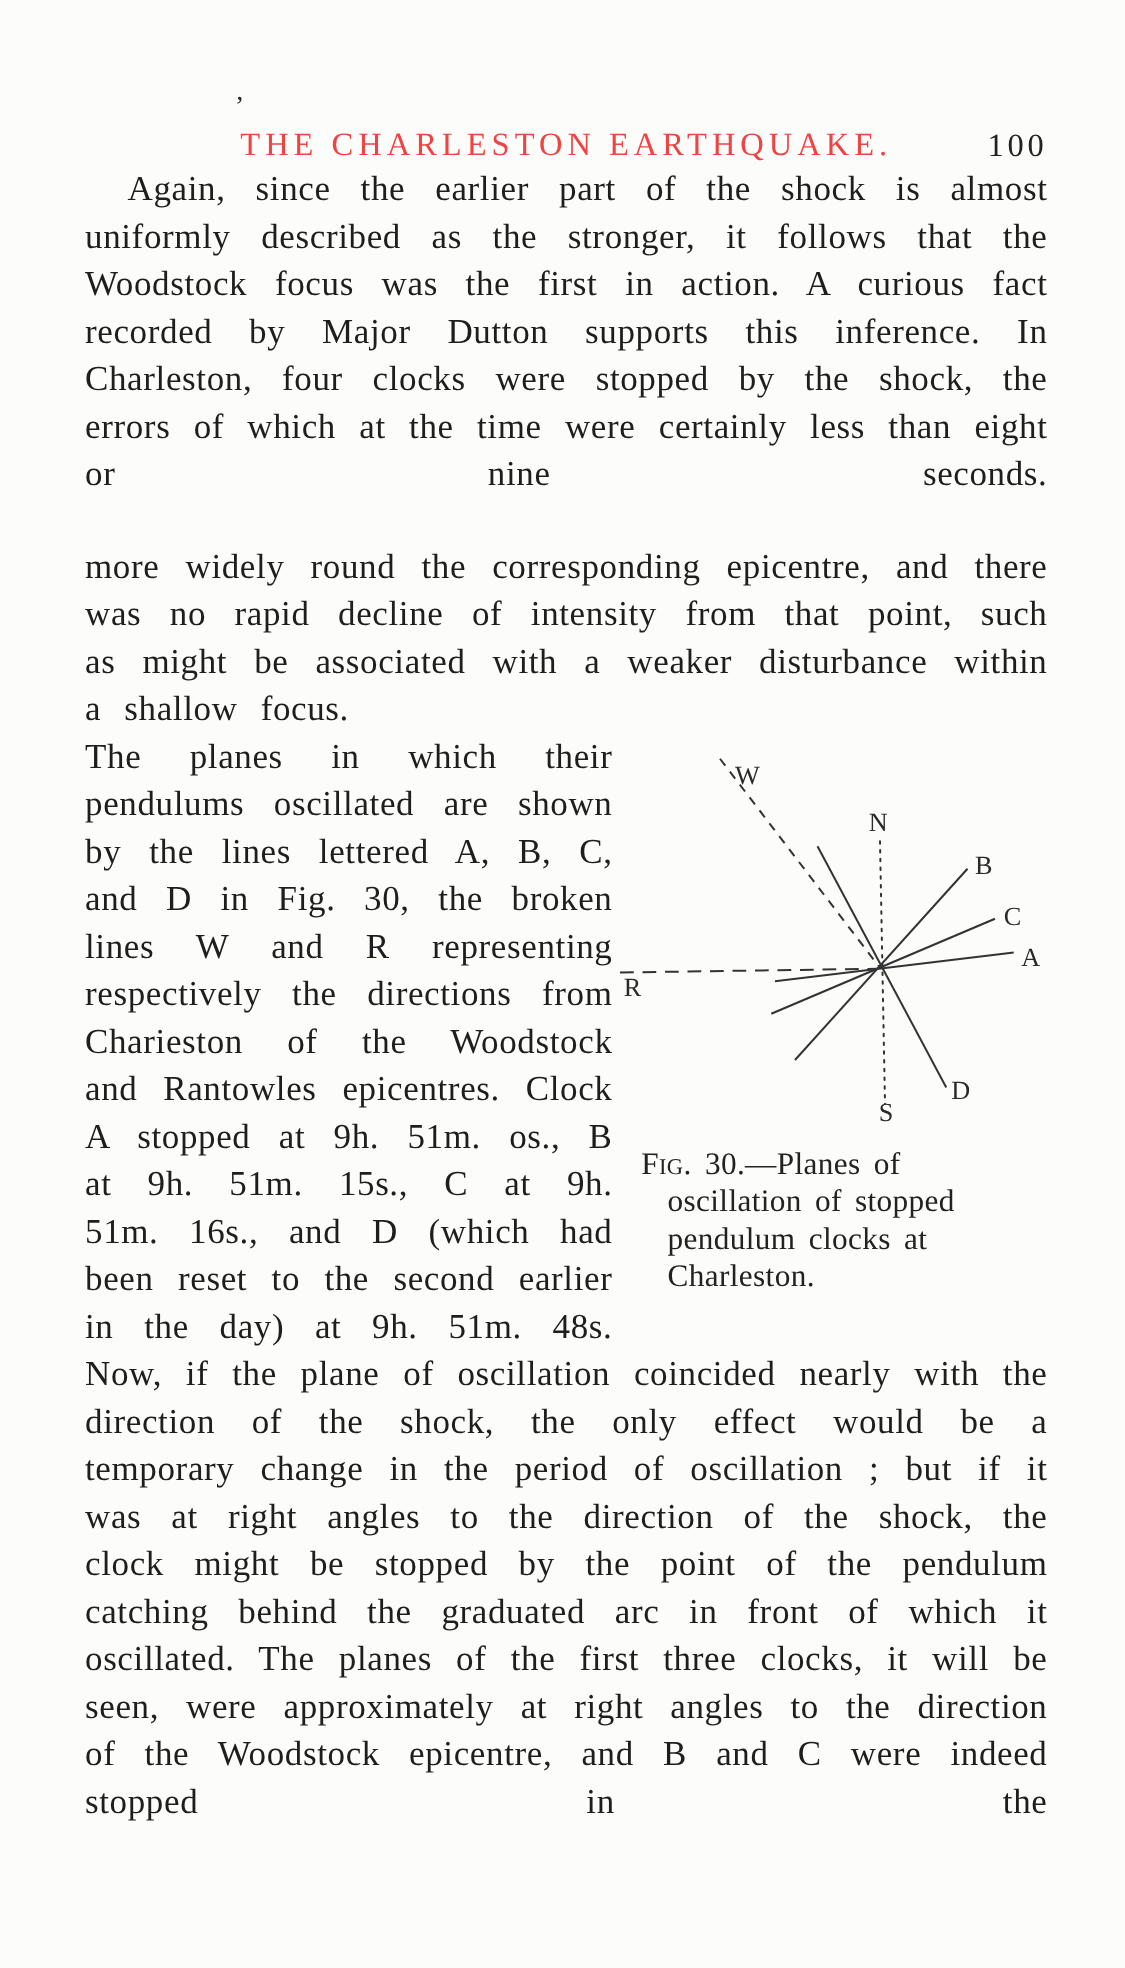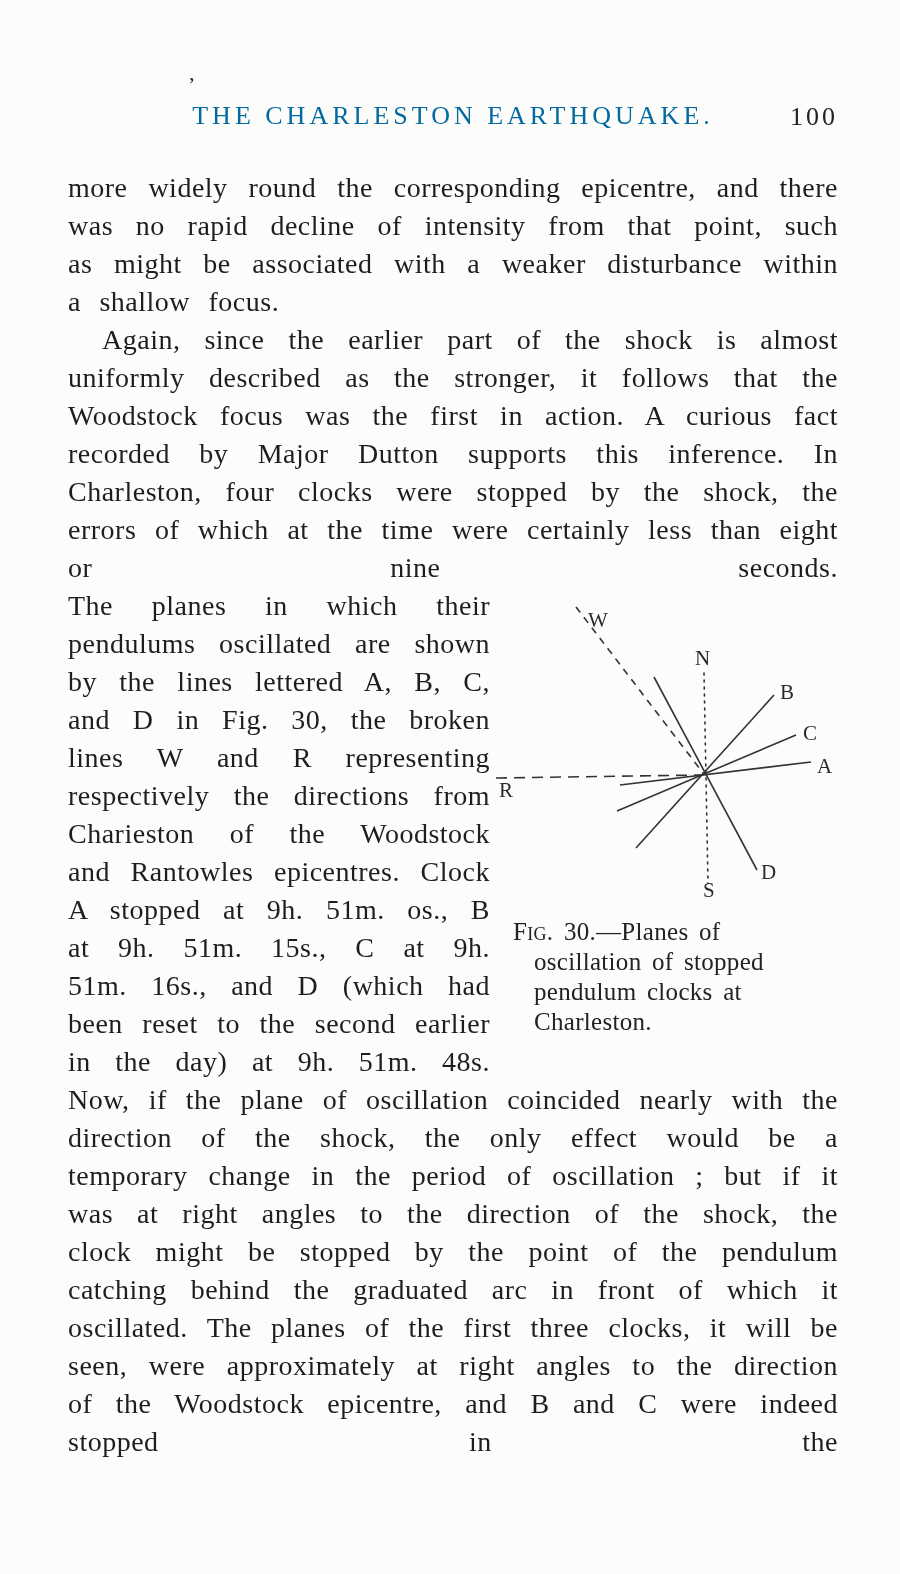--- a/index.html
+++ b/index.html
@@ -26,21 +26,21 @@
 
   .page-header {
     position: relative;
     margin-top: 101px;
     height: 32px;
   }
   .page-header .title {
     text-align: center;
     font-size: 26px;
     letter-spacing: 4px;
-    color: #0369a1;
+    color: #ef4444;
   }
   .page-header .page-num {
     position: absolute;
     right: 0;
     top: 1px;
     font-size: 26px;
     letter-spacing: 3px;
     color: #222;
   }
 
@@ -90,23 +90,23 @@
 
   <span class="print-speck">’</span>
 
   <div class="content">
 
     <div class="page-header">
       <div class="title">THE CHARLESTON EARTHQUAKE.</div>
       <div class="page-num">100</div>
     </div>
 
+    <p class="body-text par-indent">Again, since the earlier part of the shock is almost uniformly described as the stronger, it follows that the Woodstock focus was the first in action. A curious fact recorded by Major Dutton supports this inference. In Charleston, four clocks were stopped by the shock, the errors of which at the time were certainly less than eight or nine seconds.</p>
+
     <p class="body-text par-first">more widely round the corresponding epicentre, and there was no rapid decline of intensity from that point, such as might be associated with a weaker disturbance within a shallow focus.</p>
-
-    <p class="body-text par-indent">Again, since the earlier part of the shock is almost uniformly described as the stronger, it follows that the Woodstock focus was the first in action. A curious fact recorded by Major Dutton supports this inference. In Charleston, four clocks were stopped by the shock, the errors of which at the time were certainly less than eight or nine seconds.</p>
 
     <div class="body-text par-cont">
 
       <span class="figure-float">
         <svg width="348" height="320" viewBox="0 0 348 320">
 
           <line x1="86" y1="18" x2="213" y2="184" stroke="#333" stroke-width="1.6" stroke-dasharray="7 6"></line>
 
           <line x1="6" y1="189" x2="212" y2="186" stroke="#333" stroke-width="1.6" stroke-dasharray="11 7"></line>
 

